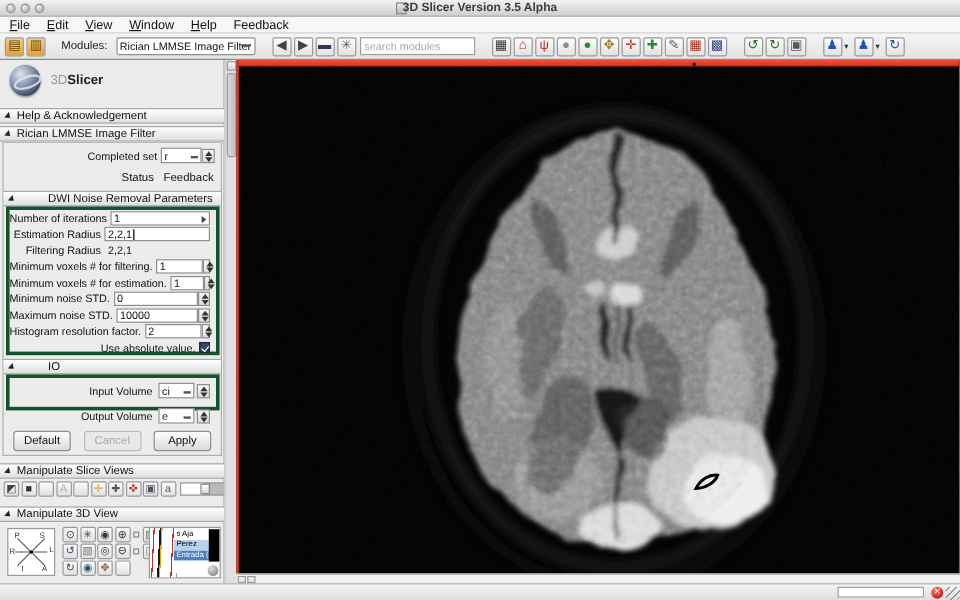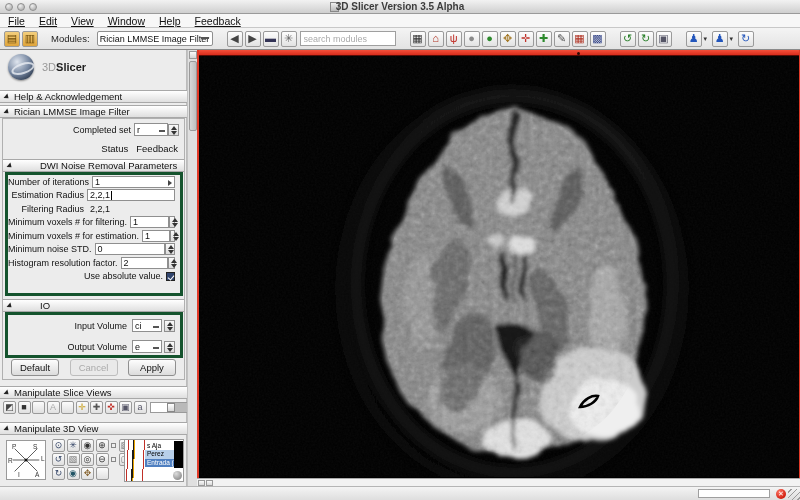--- a/index.html
+++ b/index.html
@@ -8,21 +8,21 @@
   
   .titlebar{position:absolute;left:0;top:0;width:800px;height:14px;
     background:linear-gradient(#f2f2f2,#cfcfcf);border-bottom:1px solid #9a9a9a;}
   .lights{position:absolute;left:5px;top:3px;display:flex;gap:4px;}
   .light{width:8px;height:8px;border-radius:50%;background:radial-gradient(circle at 35% 30%,#efefef,#b9b9b9 70%);border:1px solid #8f8f8f;}
   .wtitle{position:absolute;left:0;right:0;top:1px;text-align:center;font-size:10px;font-weight:bold;color:#3c3c3c;}
   .proxy{position:absolute;left:330px;top:2px;width:9px;height:10px;background:linear-gradient(#eee,#bbb);border:1px solid #888;}
   
   .menubar{position:absolute;left:0;top:14px;width:800px;height:14px;background:#f7f7f7;border-bottom:1px solid #c8c8c8;
     display:flex;align-items:center;gap:14px;padding-left:8px;font-size:10.5px;color:#111;}
-  .menu-item{cursor:default;text-decoration:underline;}
+  .menu-item{cursor:default;}
   
   .toolbar{position:absolute;left:0;top:28px;width:800px;height:22px;background:linear-gradient(#f4f4f4,#e3e3e3);
     border-bottom:1px solid #8a8a8a;display:flex;align-items:center;gap:3px;padding:0 4px;font-size:9.5px;}
   .tbic{width:16px;height:16px;border:1px solid #9a9a9a;border-radius:2px;background:linear-gradient(#fdfdfd,#e2e2e2);
     display:inline-flex;align-items:center;justify-content:center;font-size:11px;line-height:1;color:#444;}
   .tbdd{font-size:7px;color:#333;width:6px;display:inline-flex;align-items:center;}
   .tbgroup{display:flex;gap:2px;align-items:center;}
   .tbsp{width:8px;}
   .modlabel{color:#222;margin:0 4px 0 10px;}
   .modcombo{width:116px;height:15px;background:#fff;border:1px solid #8f8f8f;border-radius:2px;
@@ -261,40 +261,50 @@
         <div class="prow" data-name="param-row-minimum-noise-std">
           <span class="plbl" data-name="field-label">Minimum noise STD.</span>
           <span class="pin w77" data-name="minimum-noise-std-input">
             <span class="val">0</span>
           </span>
           <span class="spn" data-name="minimum-noise-std-spinner">
             <i class="su"></i>
             <i class="sd"></i>
           </span>
         </div>
+        <div class="prow" data-name="param-row-maximum-noise-std">
+          <span class="plbl" data-name="field-label">Maximum noise STD.</span>
+          <span class="pin w77" data-name="maximum-noise-std-input">
+            <span class="val">10000</span>
+          </span>
+          <span class="spn" data-name="maximum-noise-std-spinner">
+            <i class="su"></i>
+            <i class="sd"></i>
+          </span>
+        </div>
         <div class="prow" data-name="param-row-histogram-resolution-factor">
           <span class="plbl" data-name="field-label">Histogram resolution factor.</span>
           <span class="pin w77" data-name="histogram-resolution-factor-input">
             <span class="val">2</span>
           </span>
           <span class="spn" data-name="histogram-resolution-factor-spinner">
             <i class="su"></i>
             <i class="sd"></i>
           </span>
         </div>
         <div class="prow" data-name="param-row-use-absolute-value">
           <span class="plbl" data-name="field-label">Use absolute value.</span>
           <span class="cbx" data-name="use-absolute-value-checkbox"></span>
         </div>
       </div>
     <div class="hdr" style="top:180px" data-name="io-header">
       <span class="tri" data-name="collapse-triangle-icon"></span>
       <span>IO</span>
     </div>
-    <div class="subbox" style="top:193px;height:46px;text-align:right;" id="io-fields" data-name="io-box">
+    <div class="subbox" style="top:193px;height:30px;text-align:right;" id="io-fields" data-name="io-box">
         <div class="iorow" data-name="input-volume-row">
           <span class="plbl" data-name="input-volume-label">Input Volume</span>
           <span class="iocombo" data-name="input-volume-combobox">
             <span>ci</span>
             <span class="mdash" data-name="combobox-menu-icon"></span>
           </span>
           <span class="spn" data-name="input-volume-spinner">
             <i class="su"></i>
             <i class="sd"></i>
           </span>

